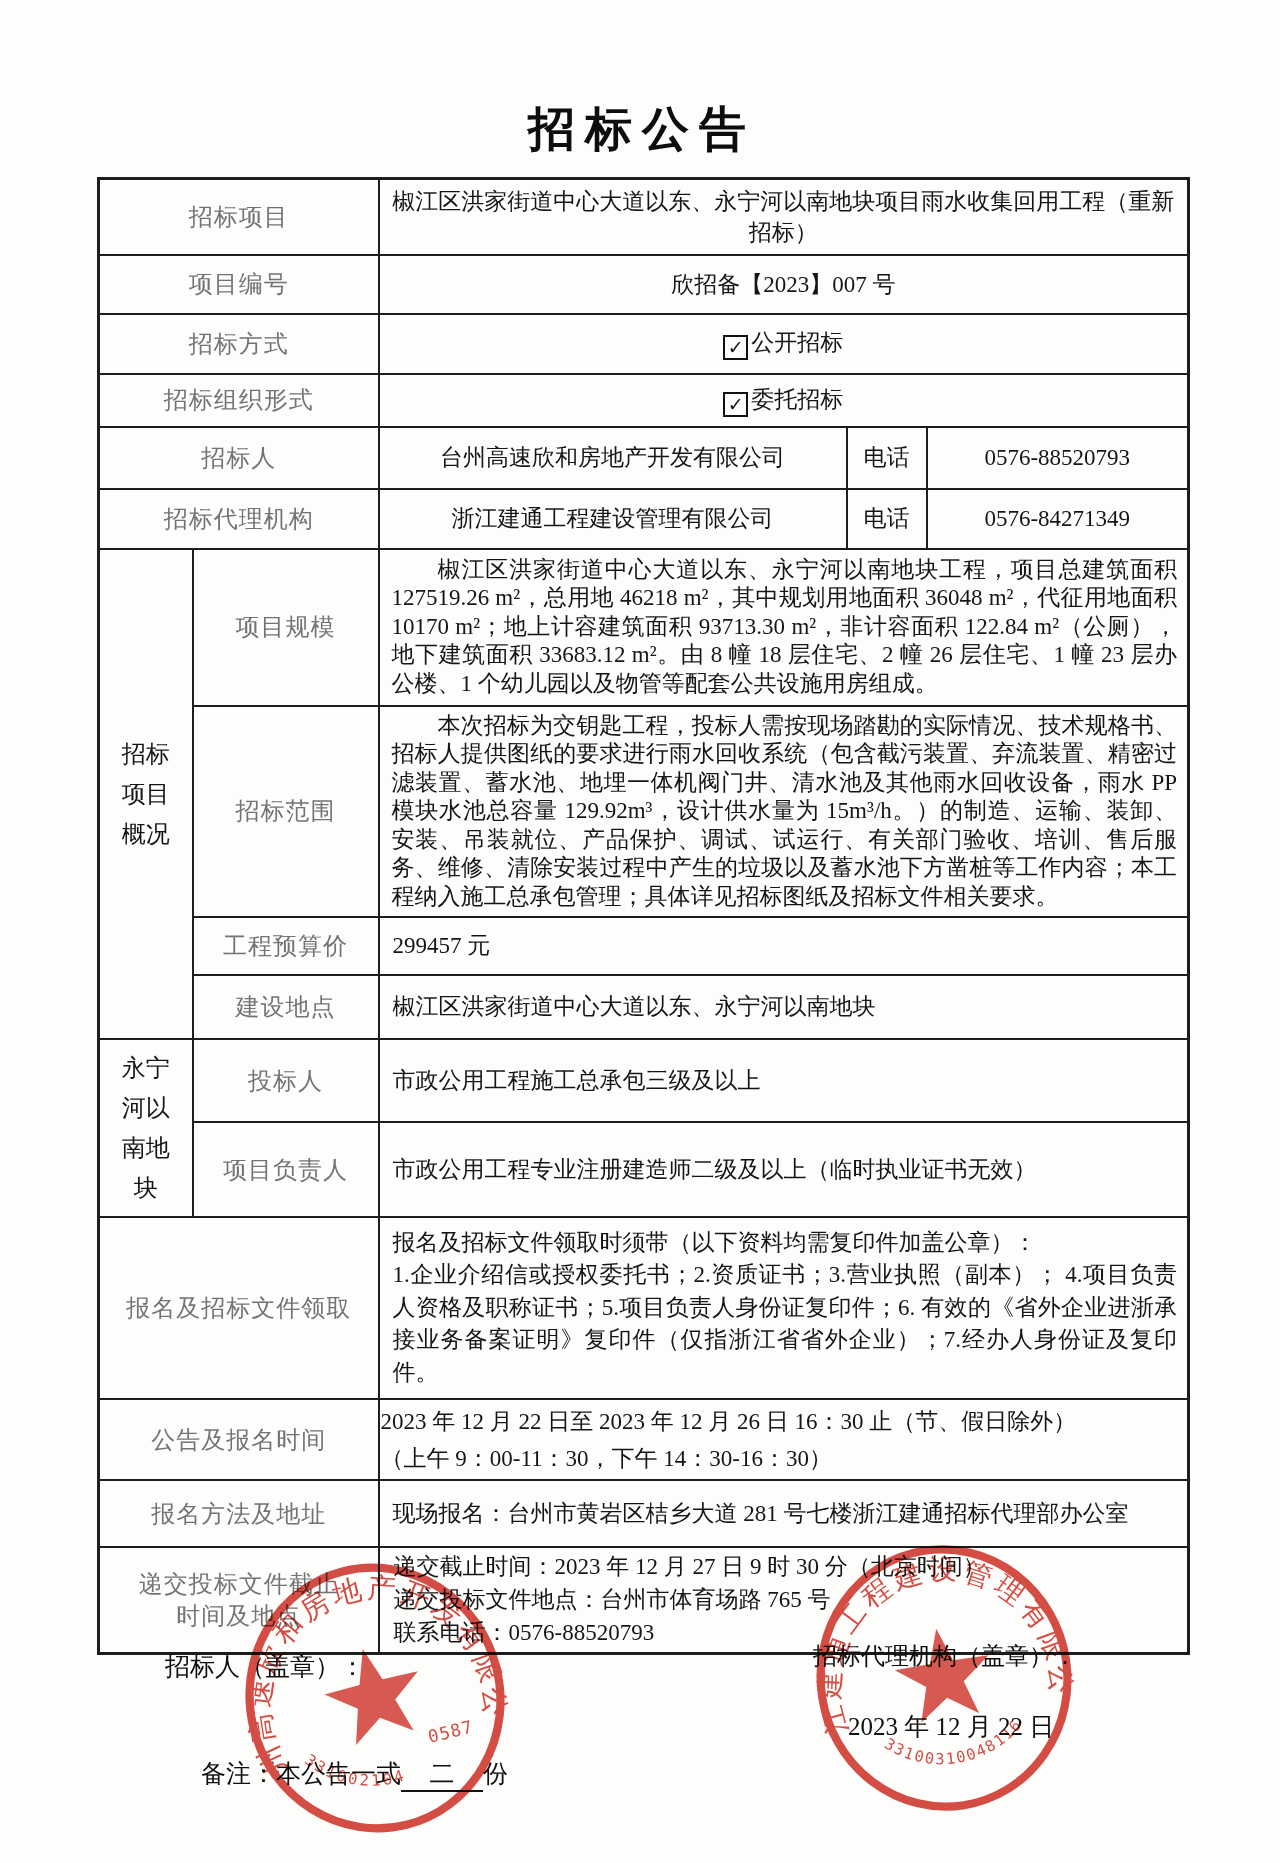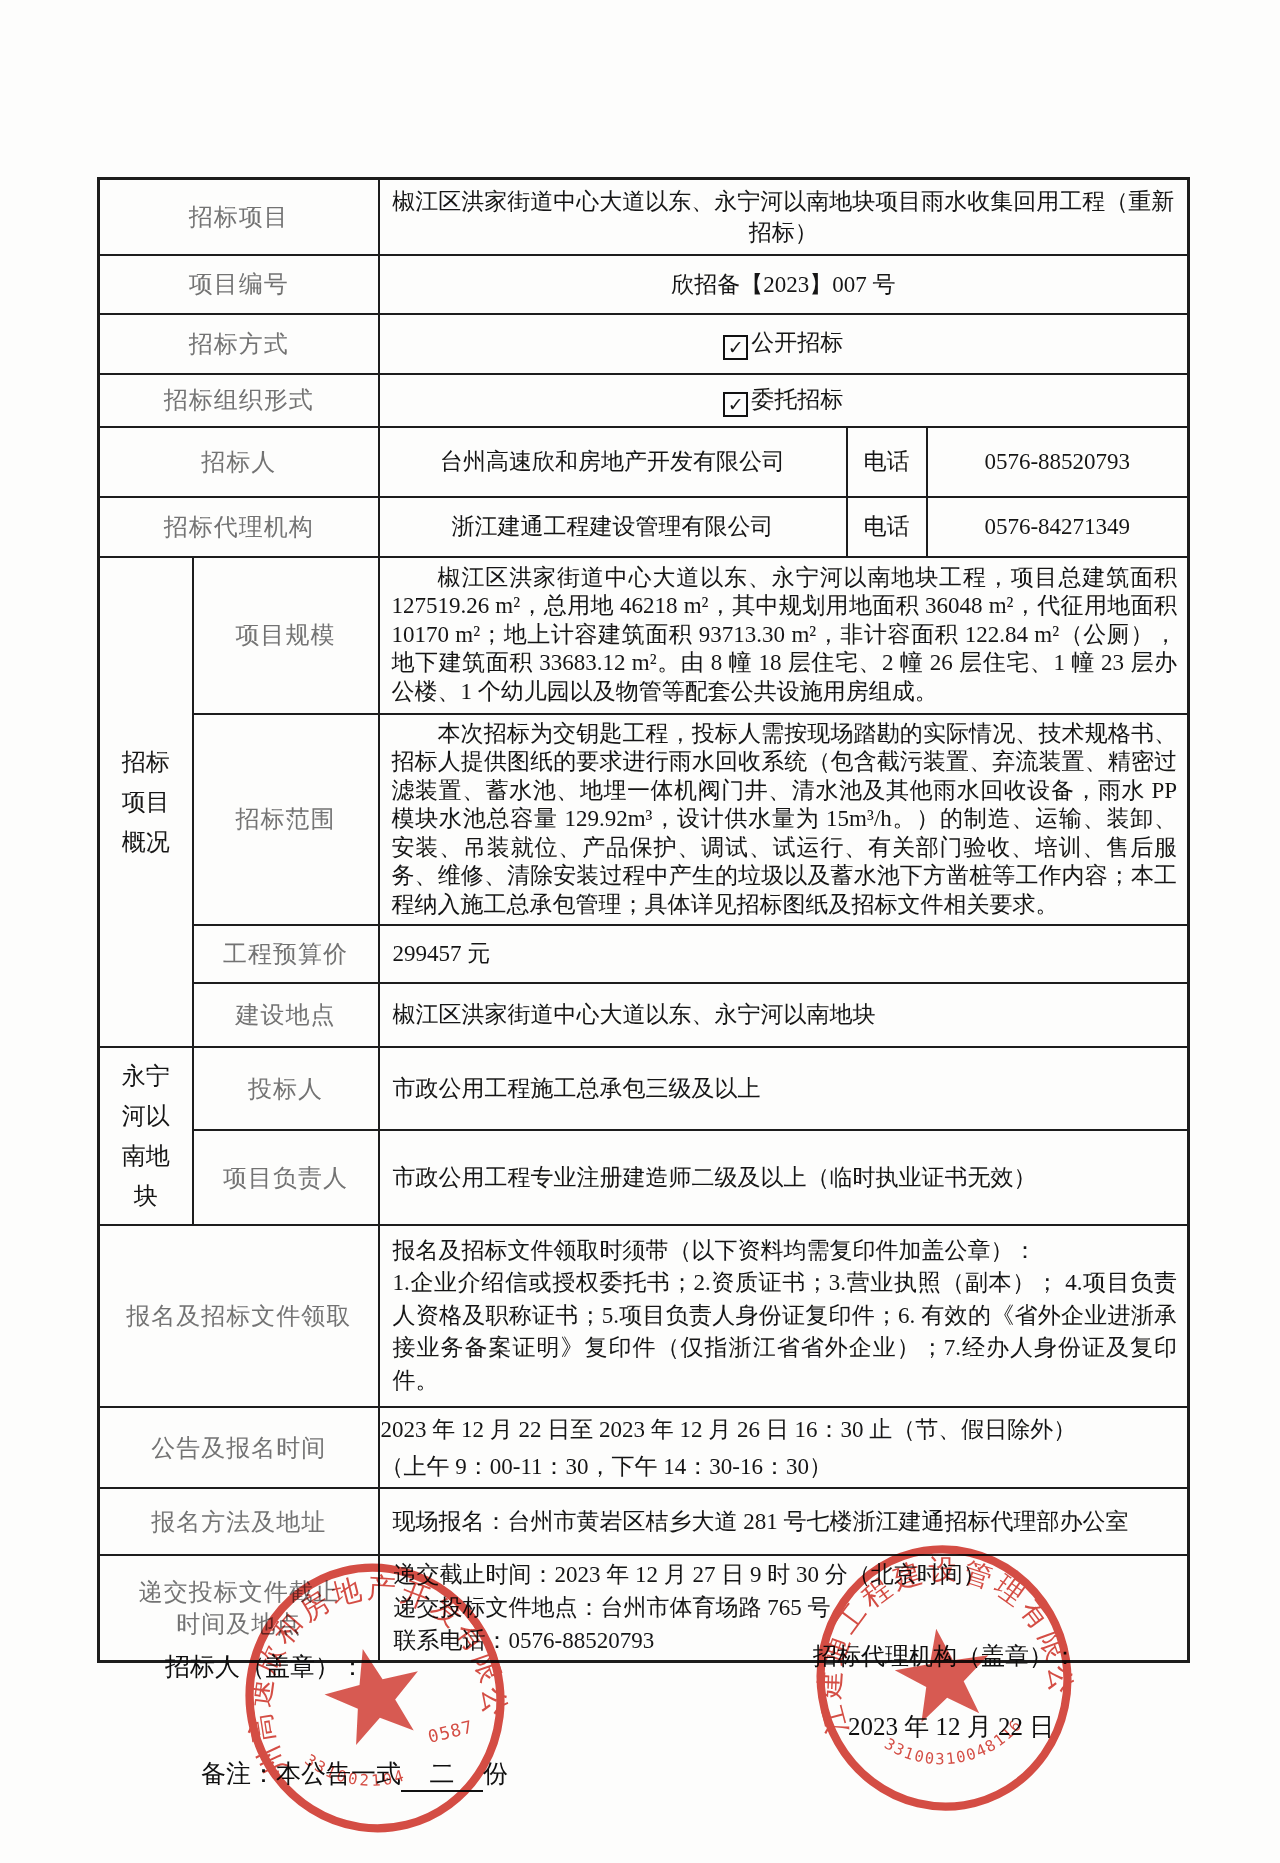--- a/index.html
+++ b/index.html
@@ -54,20 +54,21 @@
     position:absolute;pointer-events:none;mix-blend-mode:multiply;opacity:.85;
     z-index:5;
   }
   .stamp svg{width:100%;height:100%;}
 </style>
 </head>
 <body>
 
 <div class="page">
 
+  <div class="doc-title">招标公告</div>
 
   <table class="main">
     <colgroup>
       <col style="width:94px">
         <col style="width:186px">
         <col style="width:468px">
       <col style="width:80px">
         <col style="width:262px">
     </colgroup>
 
@@ -89,21 +90,21 @@
       </td>
     </tr>
 
     <tr style="height:53px">
       <td colspan="2" class="lbl">招标组织形式</td>
       <td colspan="3" class="val-c">
         <span class="cbx">✓</span><span>委托招标</span>
       </td>
     </tr>
 
-    <tr style="height:70px">
+    <tr style="height:62px">
       <td colspan="2" class="lbl">招标人</td>
       <td class="val-c">台州高速欣和房地产开发有限公司</td>
       <td class="val-c">电话</td>
       <td class="val-c">0576-88520793</td>
     </tr>
 
     <tr style="height:60px">
       <td colspan="2" class="lbl">招标代理机构</td>
       <td class="val-c">浙江建通工程建设管理有限公司</td>
       <td class="val-c">电话</td>

